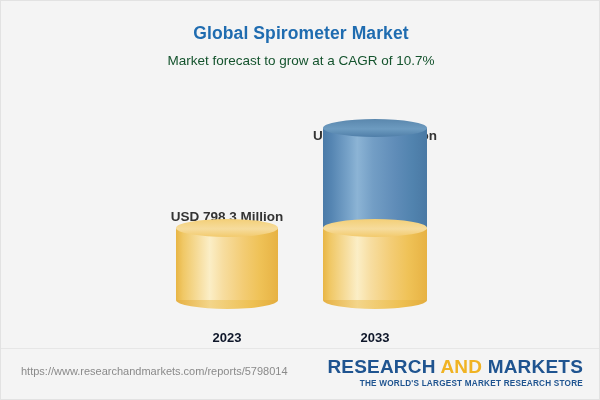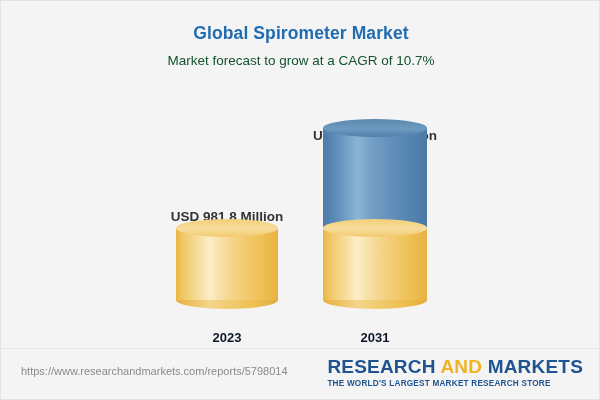--- a/index.html
+++ b/index.html
@@ -163,21 +163,21 @@
     left: 20px;
     top: 16px;
     font-size: 11px;
     color: #8a8a8a;
     text-decoration: none;
   }
   .logo {
     position: absolute;
     right: 18px;
     top: 8px;
-    text-align: left;
+    text-align: right;
     line-height: 1;
   }
   .logo-main {
     font-size: 19px;
     font-weight: bold;
     letter-spacing: 0.2px;
     color: #1f5490;
     white-space: nowrap;
   }
   .logo-and { color: #f0b323; }
@@ -196,21 +196,21 @@
 <div class="card">
 
   <div class="header">
     <h1 class="chart-title">Global Spirometer Market</h1>
     <p class="chart-subtitle">Market forecast to grow at a CAGR of 10.7%</p>
   </div>
 
   <div class="plot">
 
     <div class="bar-group g0">
-      <div class="value-label">USD 981.8 Million</div>
+      <div class="value-label">USD 798.3 Million</div>
       <div class="bar-stack bar-2023">
         <div class="cyl seg-yellow">
           <div class="base"></div>
           <div class="body"></div>
           <div class="cap"></div>
         </div>
       </div>
       <div class="axis-label">2023</div>
     </div>
 
@@ -220,21 +220,21 @@
         <div class="cyl seg-blue">
           <div class="body"></div>
           <div class="cap"></div>
         </div>
         <div class="cyl seg-yellow">
           <div class="base"></div>
           <div class="body"></div>
           <div class="cap"></div>
         </div>
       </div>
-      <div class="axis-label">2031</div>
+      <div class="axis-label">2033</div>
     </div>
 
   </div>
 
   <div class="footer">
     <a class="footer-url" href="#">https://www.researchandmarkets.com/reports/5798014</a>
     <div class="logo">
       <div class="logo-main"><span>RESEARCH</span> <span class="logo-and">AND</span> <span>MARKETS</span></div>
       <div class="logo-tag">THE WORLD'S LARGEST MARKET RESEARCH STORE</div>
     </div>

